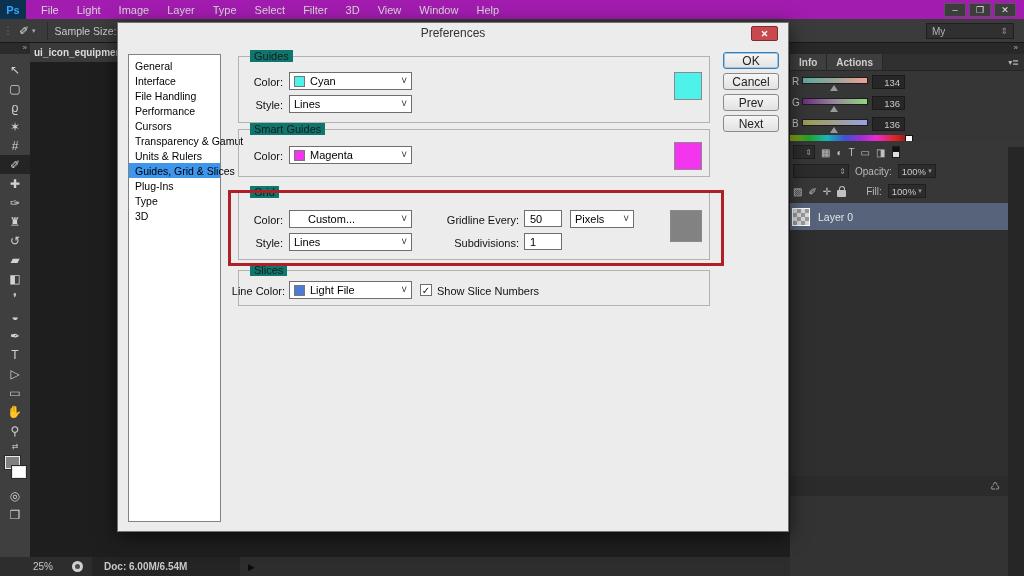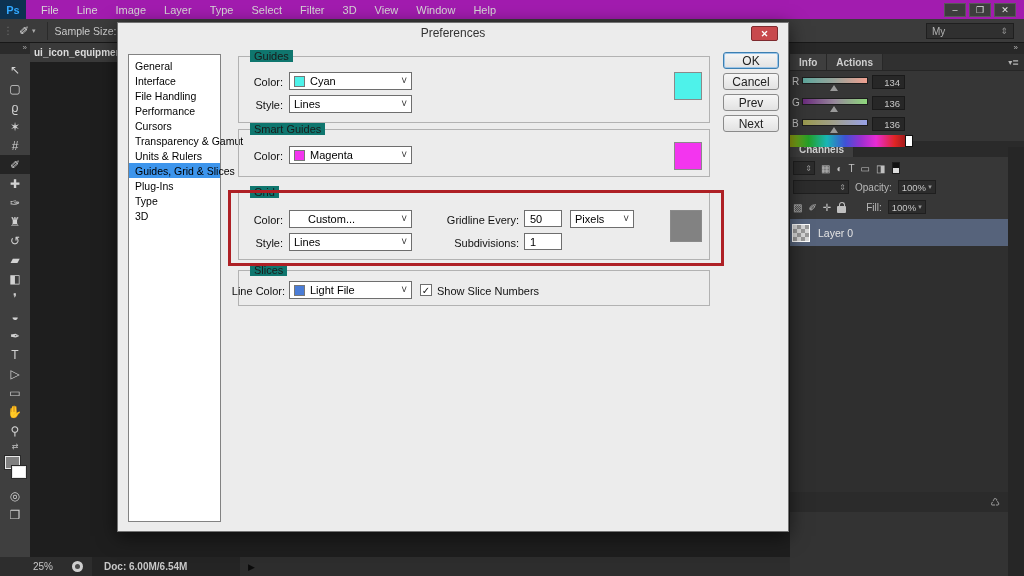--- a/index.html
+++ b/index.html
@@ -147,21 +147,21 @@
              z-index:5; }
 </style>
 </head>
 <body>
 
 <div id="screen">
 
   <div class="menubar">
     <div class="pslogo">Ps</div>
     <div class="menu-item">File</div>
-    <div class="menu-item">Line</div>
+    <div class="menu-item">Light</div>
     <div class="menu-item">Image</div>
     <div class="menu-item">Layer</div>
     <div class="menu-item">Type</div>
     <div class="menu-item">Select</div>
     <div class="menu-item">Filter</div>
     <div class="menu-item">3D</div>
     <div class="menu-item">View</div>
     <div class="menu-item">Window</div>
     <div class="menu-item">Help</div>
     <div class="winctl">
@@ -253,24 +253,20 @@
       <div class="chanrow" style="top:45px;">
         <span class="clbl">B</span>
         <span class="gradbar gbar-b"></span>
         <span class="thumb"></span>
         <span class="valbox">136</span>
       </div>
       <div class="spectrum">
           <span class="cap"></span>
         </div>
     </div>
-    <div class="chanhead">
-      <span class="ptab">Channels</span>
-      <span class="pmenu">▾≣</span>
-    </div>
     <div class="layerctl">
       <div class="lrow" style="top:4px;">
         <span class="minidd" style="width:22px;">⇕</span>
         <span class="lico">▦</span>
         <span class="lico">◐</span>
         <span class="lico">T</span>
         <span class="lico">▭</span>
         <span class="lico">◨</span>
         <span class="toggle"></span>
       </div>

